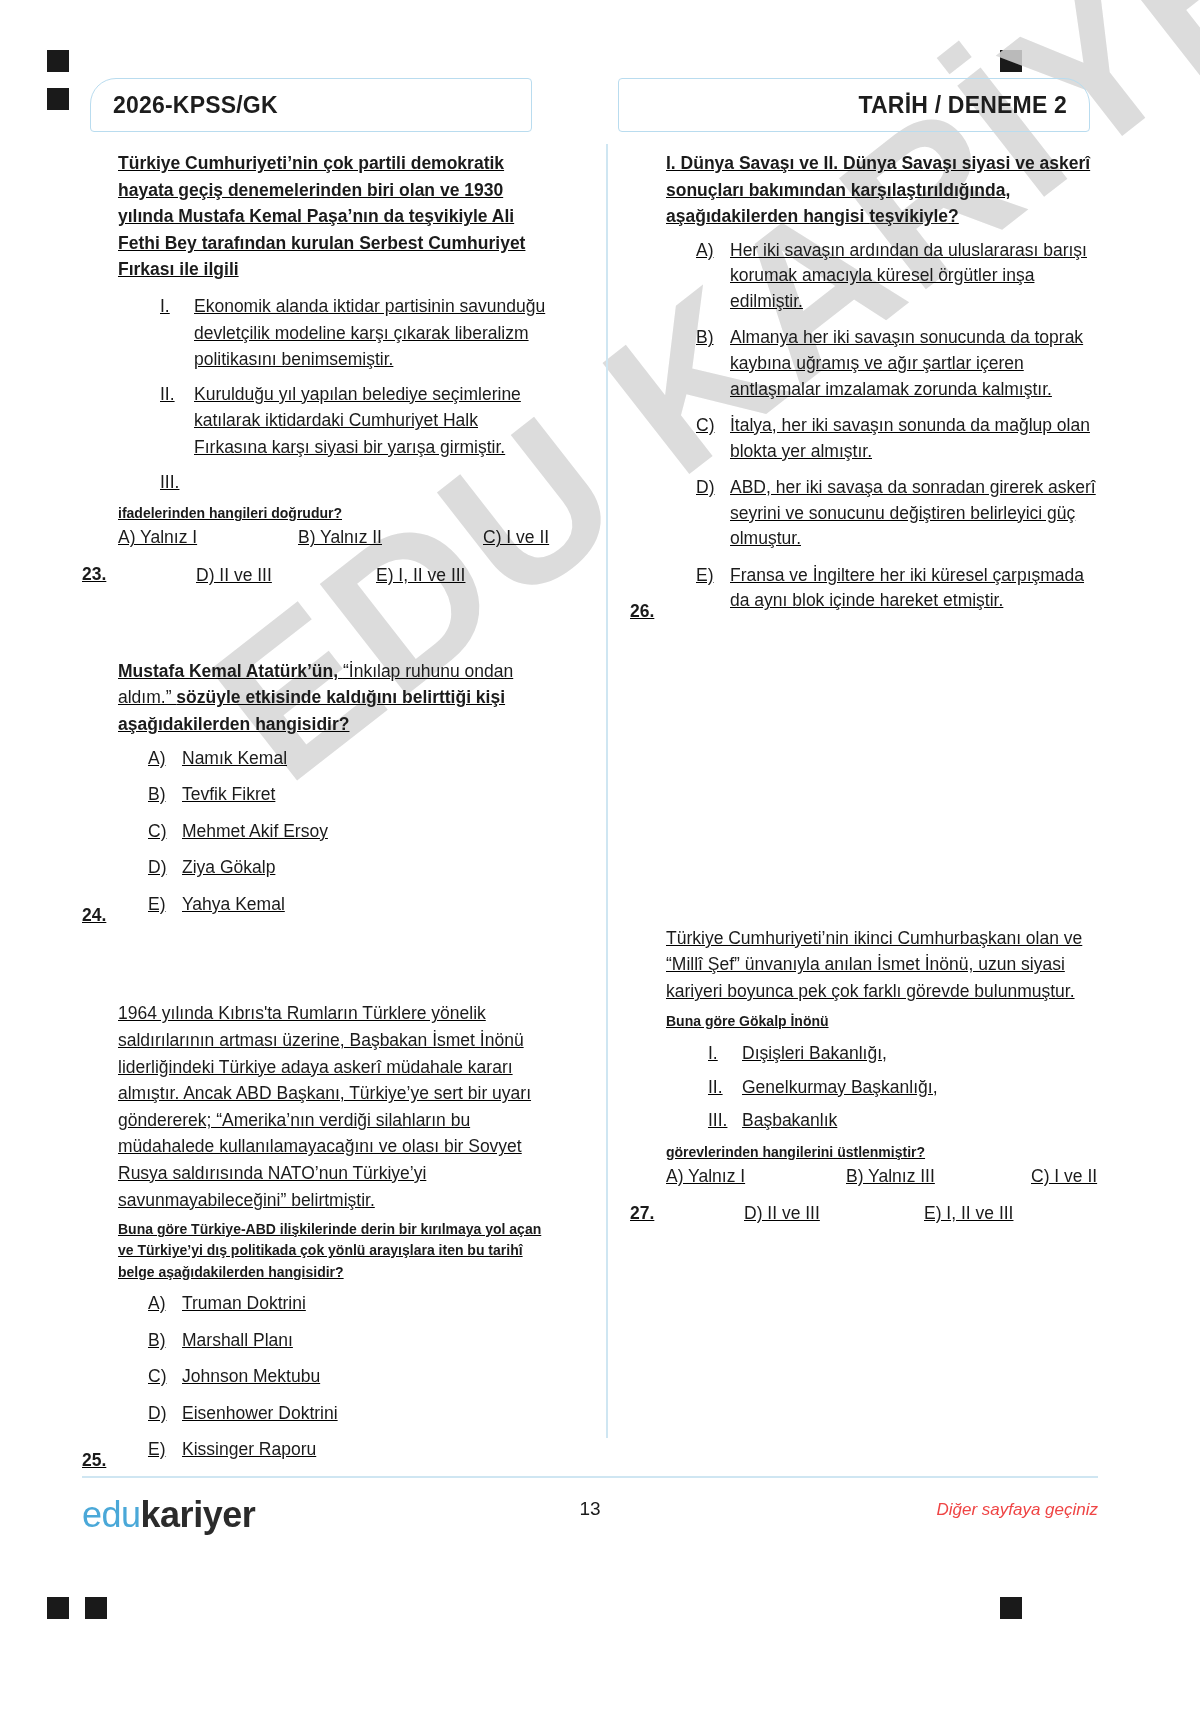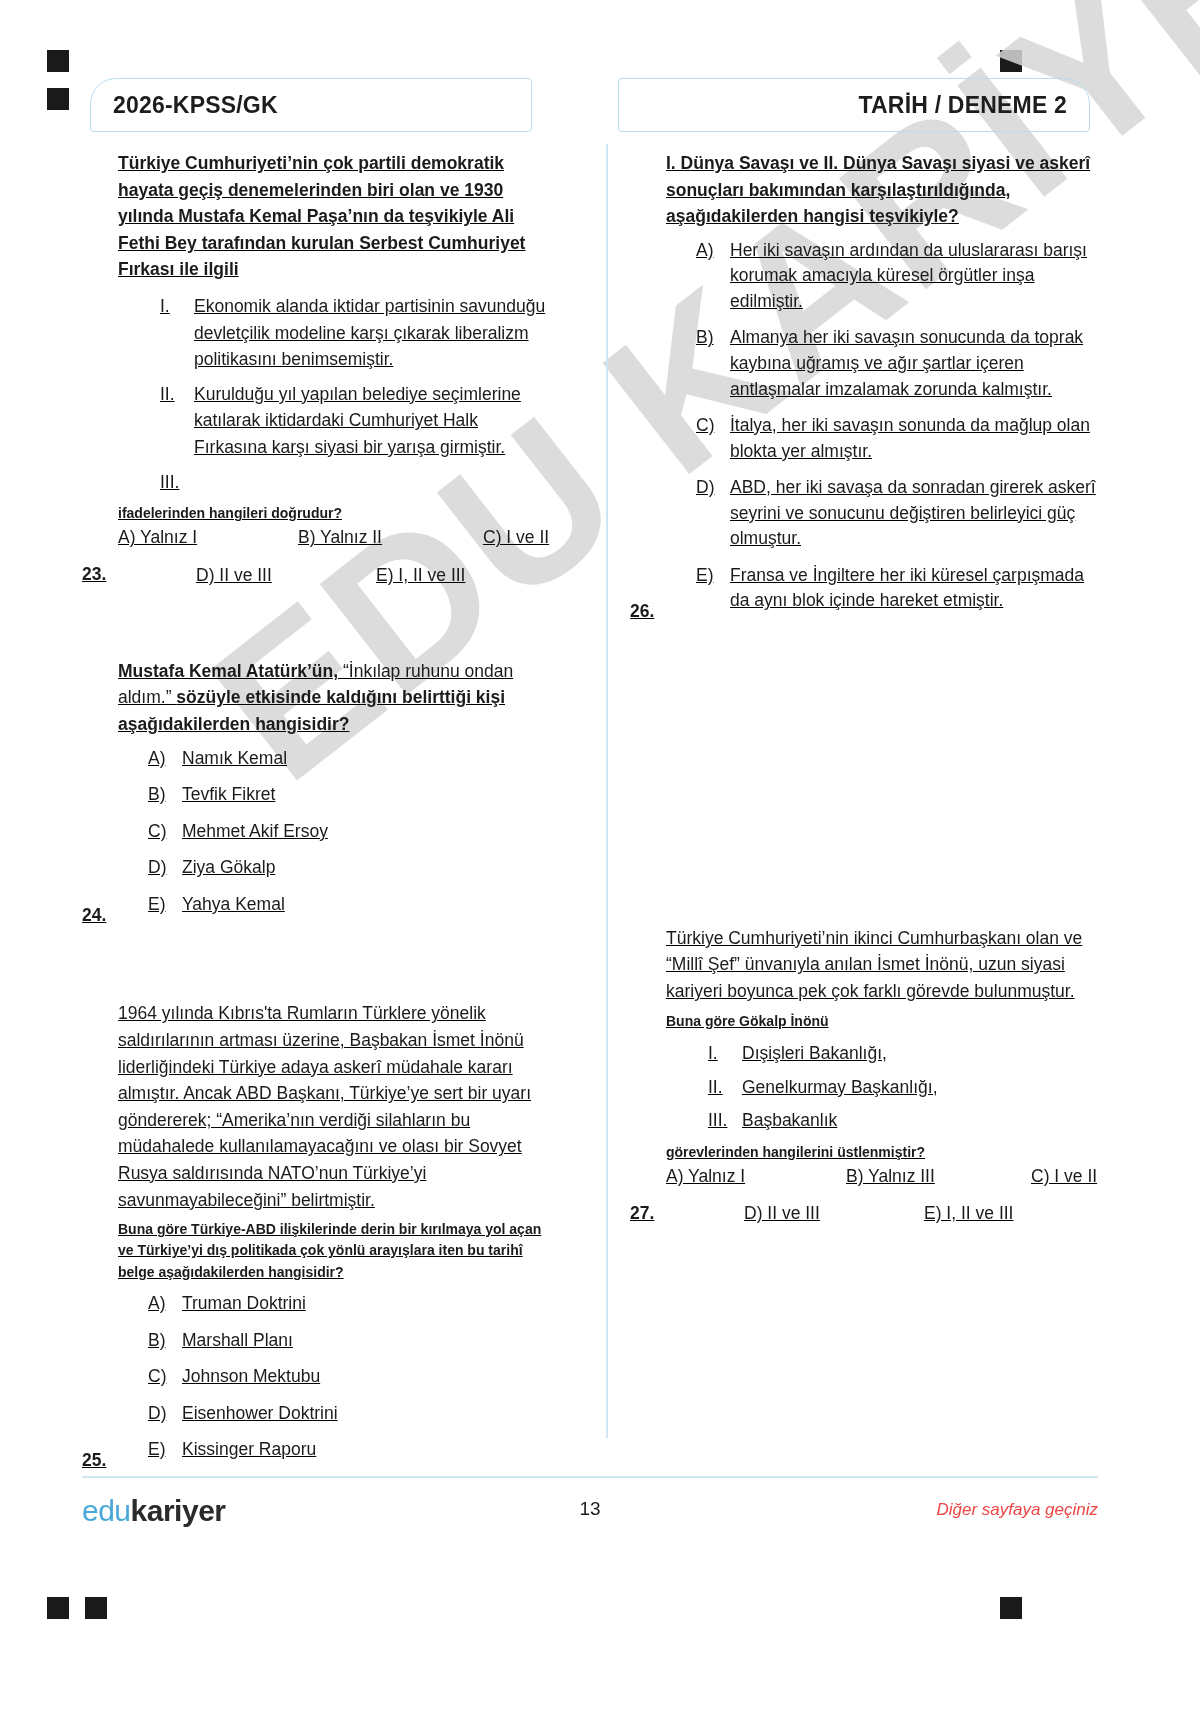--- a/index.html
+++ b/index.html
@@ -246,21 +246,21 @@
     position: absolute;
     left: 82px;
     top: 1492px;
     width: 1016px;
     height: 46px;
   }
   .logo {
     position: absolute;
     left: 0;
     top: 2px;
-    font-size: 30px;
+    font-size: 36px;
     letter-spacing: -.5px;
     white-space: nowrap;
   }
   .logo .edu {
     color: #4aa8d8;
     font-weight: normal;
   }
   .logo .kariyer {
     color: #2b2b2b;
     font-weight: bold;

